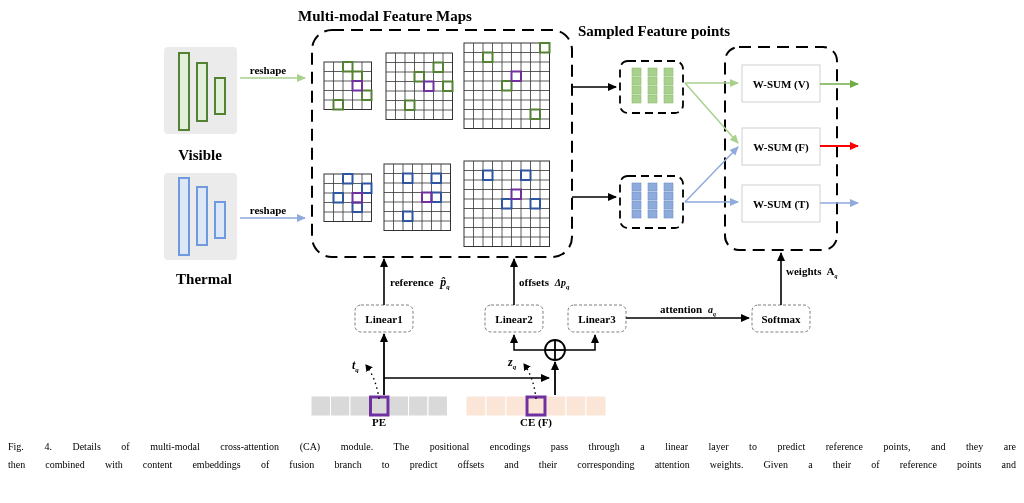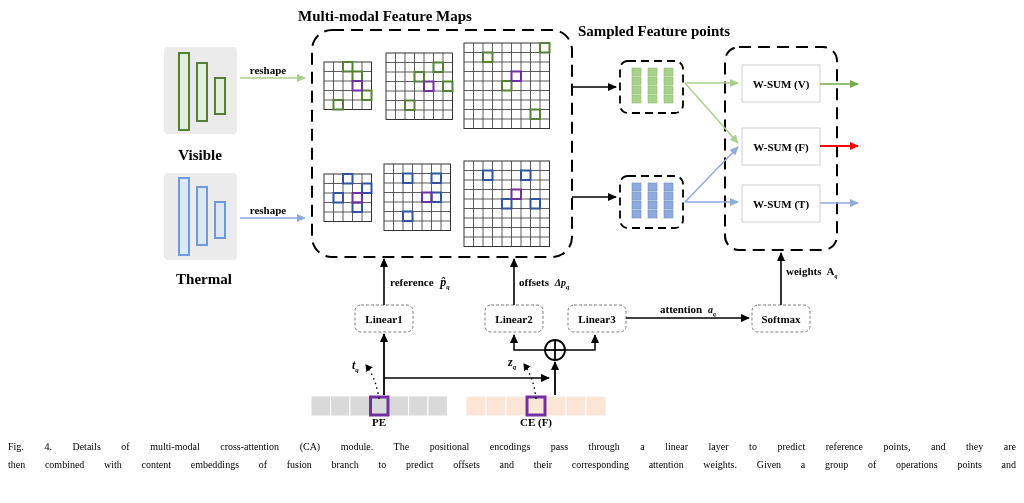--- a/index.html
+++ b/index.html
@@ -315,14 +315,14 @@
   <polyline points="565,350 595,350 595,335" fill="none" stroke="#000" stroke-width="1.5" marker-end="url(#ah-black)"></polyline>
 
   <path d="M379,399 Q376,378 366,365" fill="none" stroke="#000" stroke-width="1.4" stroke-dasharray="1.5,3.5" marker-end="url(#ah-tiny)"></path>
   <text class="lbl" x="352" y="369" font-size="12" font-style="italic"><tspan>t</tspan><tspan font-size="7" dy="3">q</tspan></text>
   <path d="M536,399 Q534,378 524,364" fill="none" stroke="#000" stroke-width="1.4" stroke-dasharray="1.5,3.5" marker-end="url(#ah-tiny)"></path>
   <text class="lbl" x="508" y="366" font-size="12" font-style="italic"><tspan>z</tspan><tspan font-size="7" dy="3">q</tspan></text>
 </svg>
 
 <div class="caption">
   <span class="line">Fig. 4.   Details of multi-modal cross-attention (CA) module. The positional encodings pass through a linear layer to predict reference points, and they are</span>
-  <span class="line">then combined with content embeddings of fusion branch to predict offsets and their corresponding attention weights. Given a group of operations points and</span>
+  <span class="line">then combined with content embeddings of fusion branch to predict offsets and their corresponding attention weights. Given a their of reference points and</span>
 </div>
 
 </body></html>

